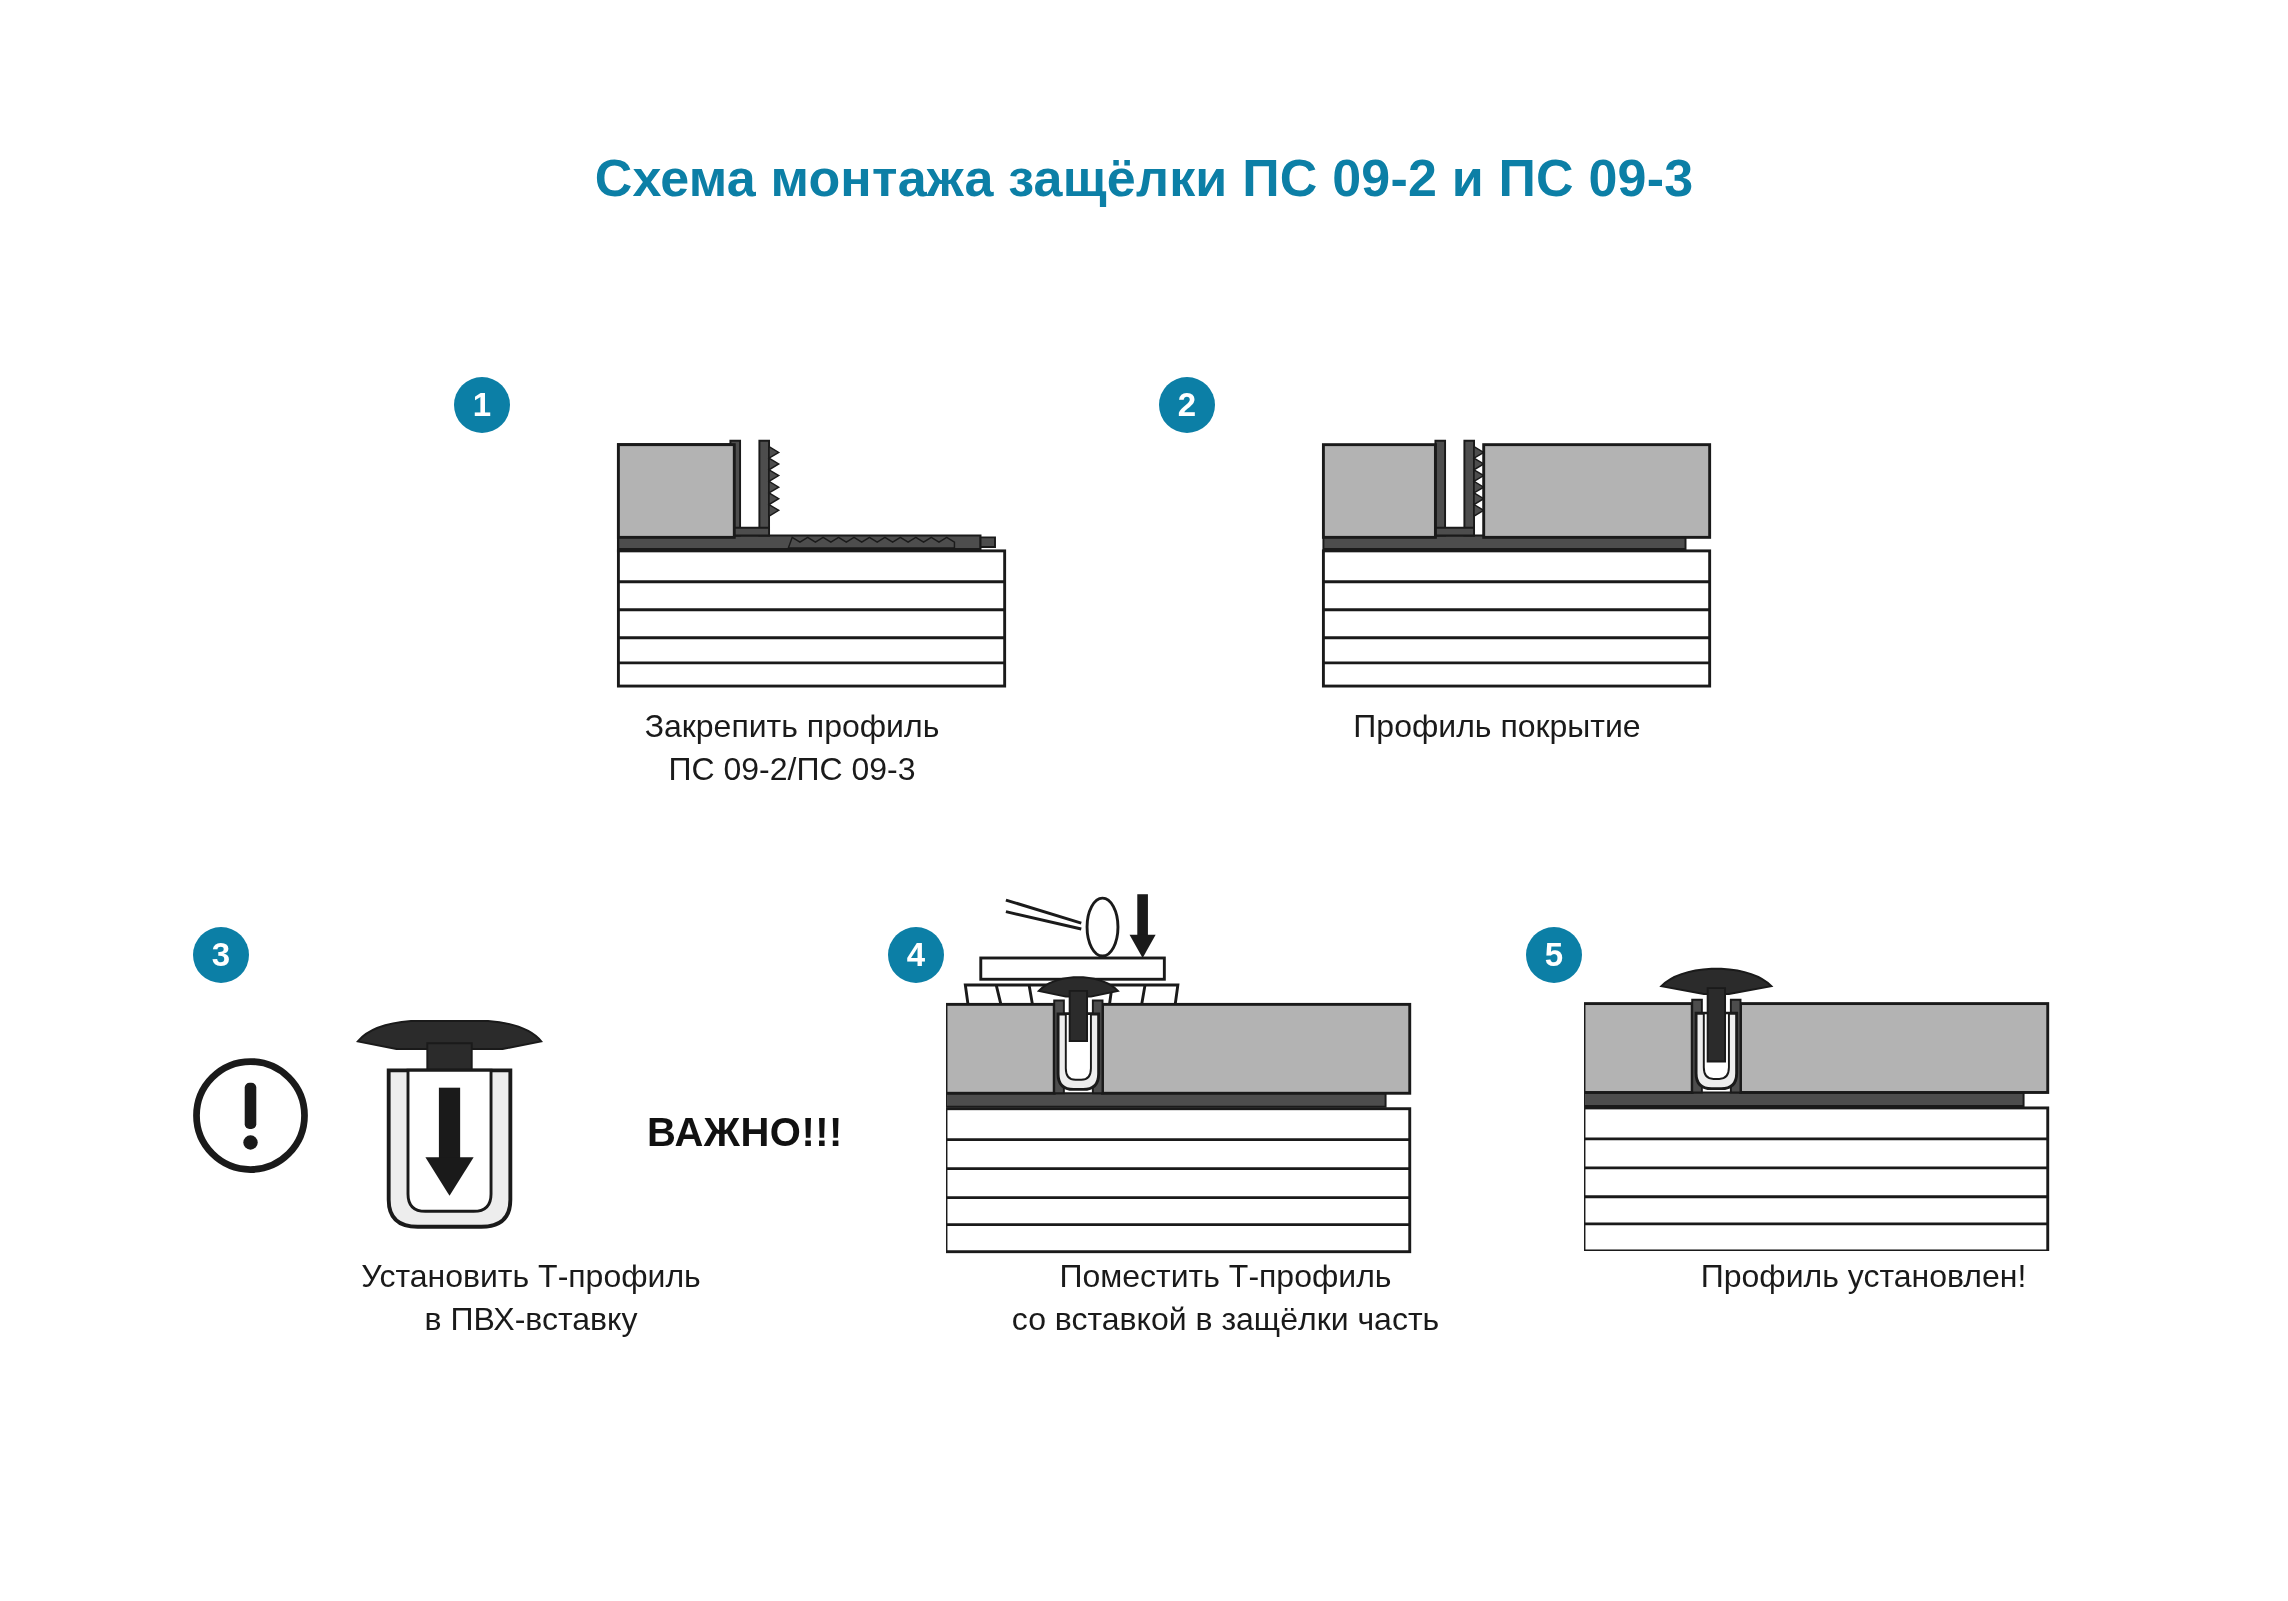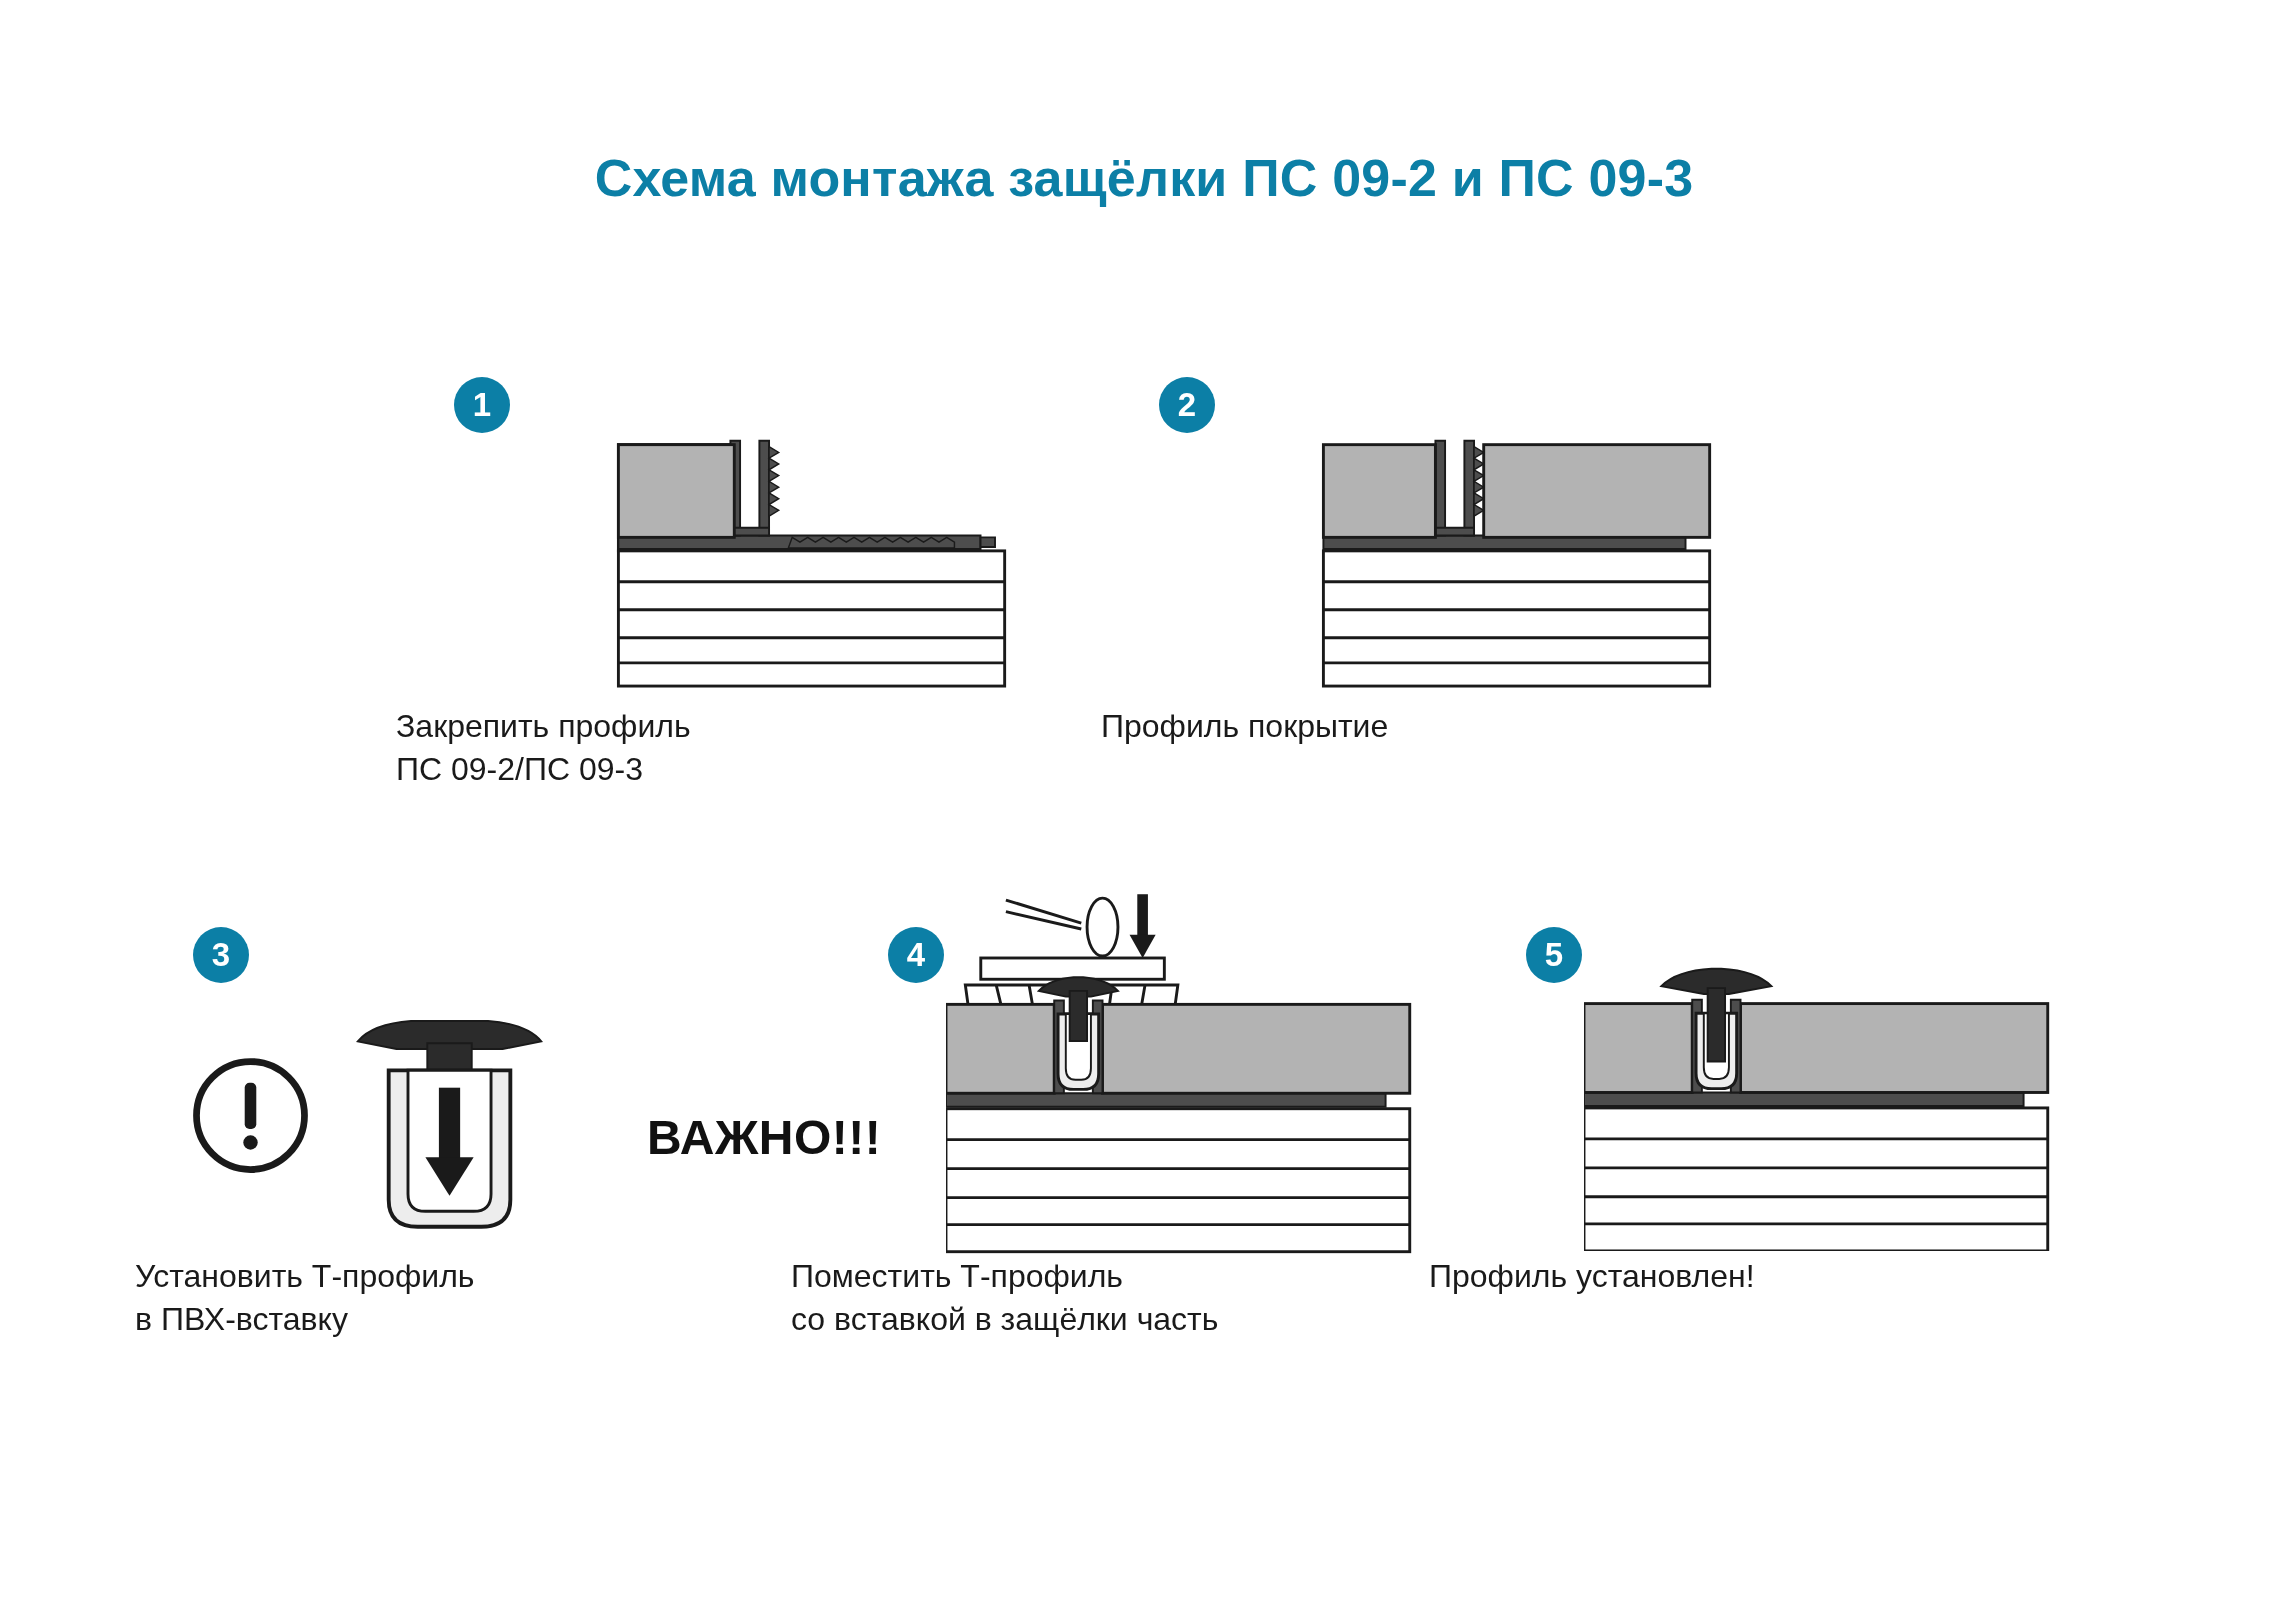--- a/index.html
+++ b/index.html
@@ -46,32 +46,33 @@
     border-radius: 50%;
     background: #0c7fa6;
     color: #ffffff;
     font-size: 33px;
     font-weight: bold;
     line-height: 56px;
     text-align: center;
   }
   .caption {
     position: absolute;
+    text-align: center;
     font-size: 32px;
     line-height: 1.35;
     color: #1a1a1a;
     white-space: pre-line;
   }
 
   .art { position: absolute; }
 
   
   .important-text {
     position: absolute;
-    font-size: 48px;
+    font-size: 40px;
     font-weight: bold;
     letter-spacing: 0.5px;
     color: #111111;
     text-align: right;
   }
 </style>
 </head>
 <body>
 
 <div class="page">

